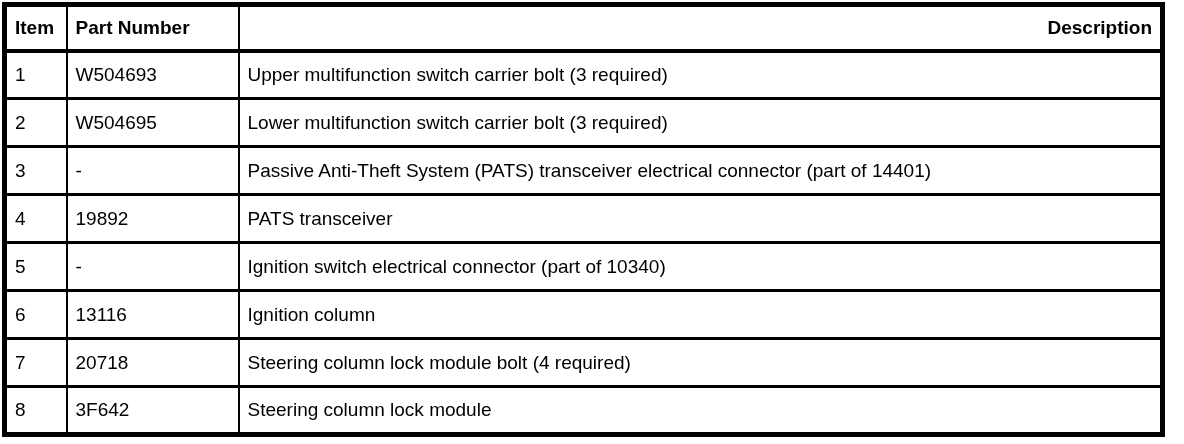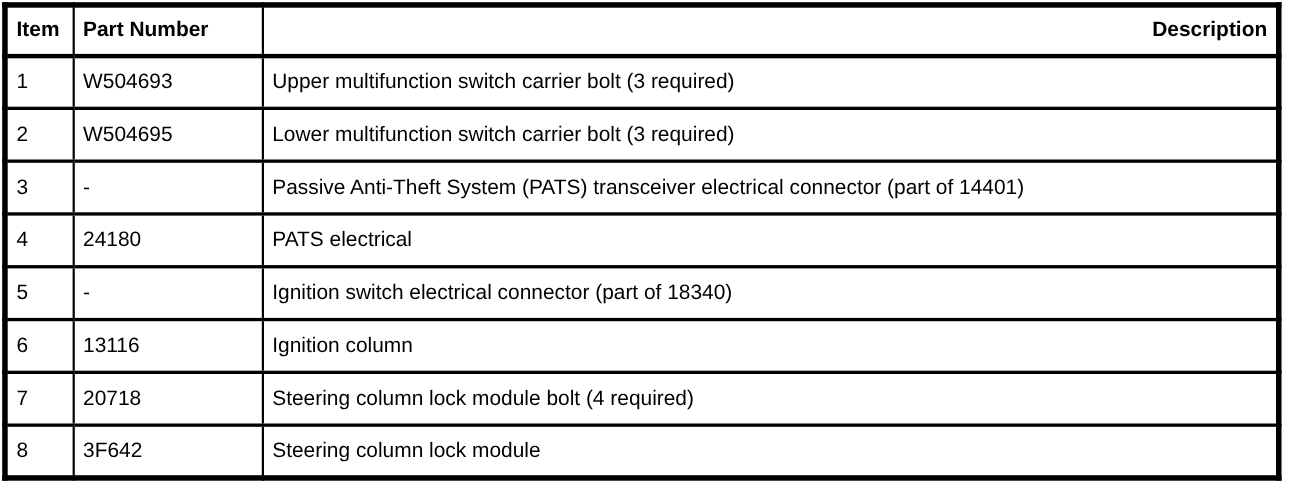--- a/index.html
+++ b/index.html
@@ -87,27 +87,27 @@
           <td class="col-part_number">W504695</td>
           <td class="col-description">Lower multifunction switch carrier bolt (3 required)</td>
         </tr>
         <tr>
           <td class="col-item">3</td>
           <td class="col-part_number">-</td>
           <td class="col-description">Passive Anti-Theft System (PATS) transceiver electrical connector (part of 14401)</td>
         </tr>
         <tr>
           <td class="col-item">4</td>
-          <td class="col-part_number">24180</td>
-          <td class="col-description">PATS electrical</td>
+          <td class="col-part_number">19892</td>
+          <td class="col-description">PATS transceiver</td>
         </tr>
         <tr>
           <td class="col-item">5</td>
           <td class="col-part_number">-</td>
-          <td class="col-description">Ignition switch electrical connector (part of 18340)</td>
+          <td class="col-description">Ignition switch electrical connector (part of 10340)</td>
         </tr>
         <tr>
           <td class="col-item">6</td>
           <td class="col-part_number">13116</td>
           <td class="col-description">Ignition column</td>
         </tr>
         <tr>
           <td class="col-item">7</td>
           <td class="col-part_number">20718</td>
           <td class="col-description">Steering column lock module bolt (4 required)</td>

